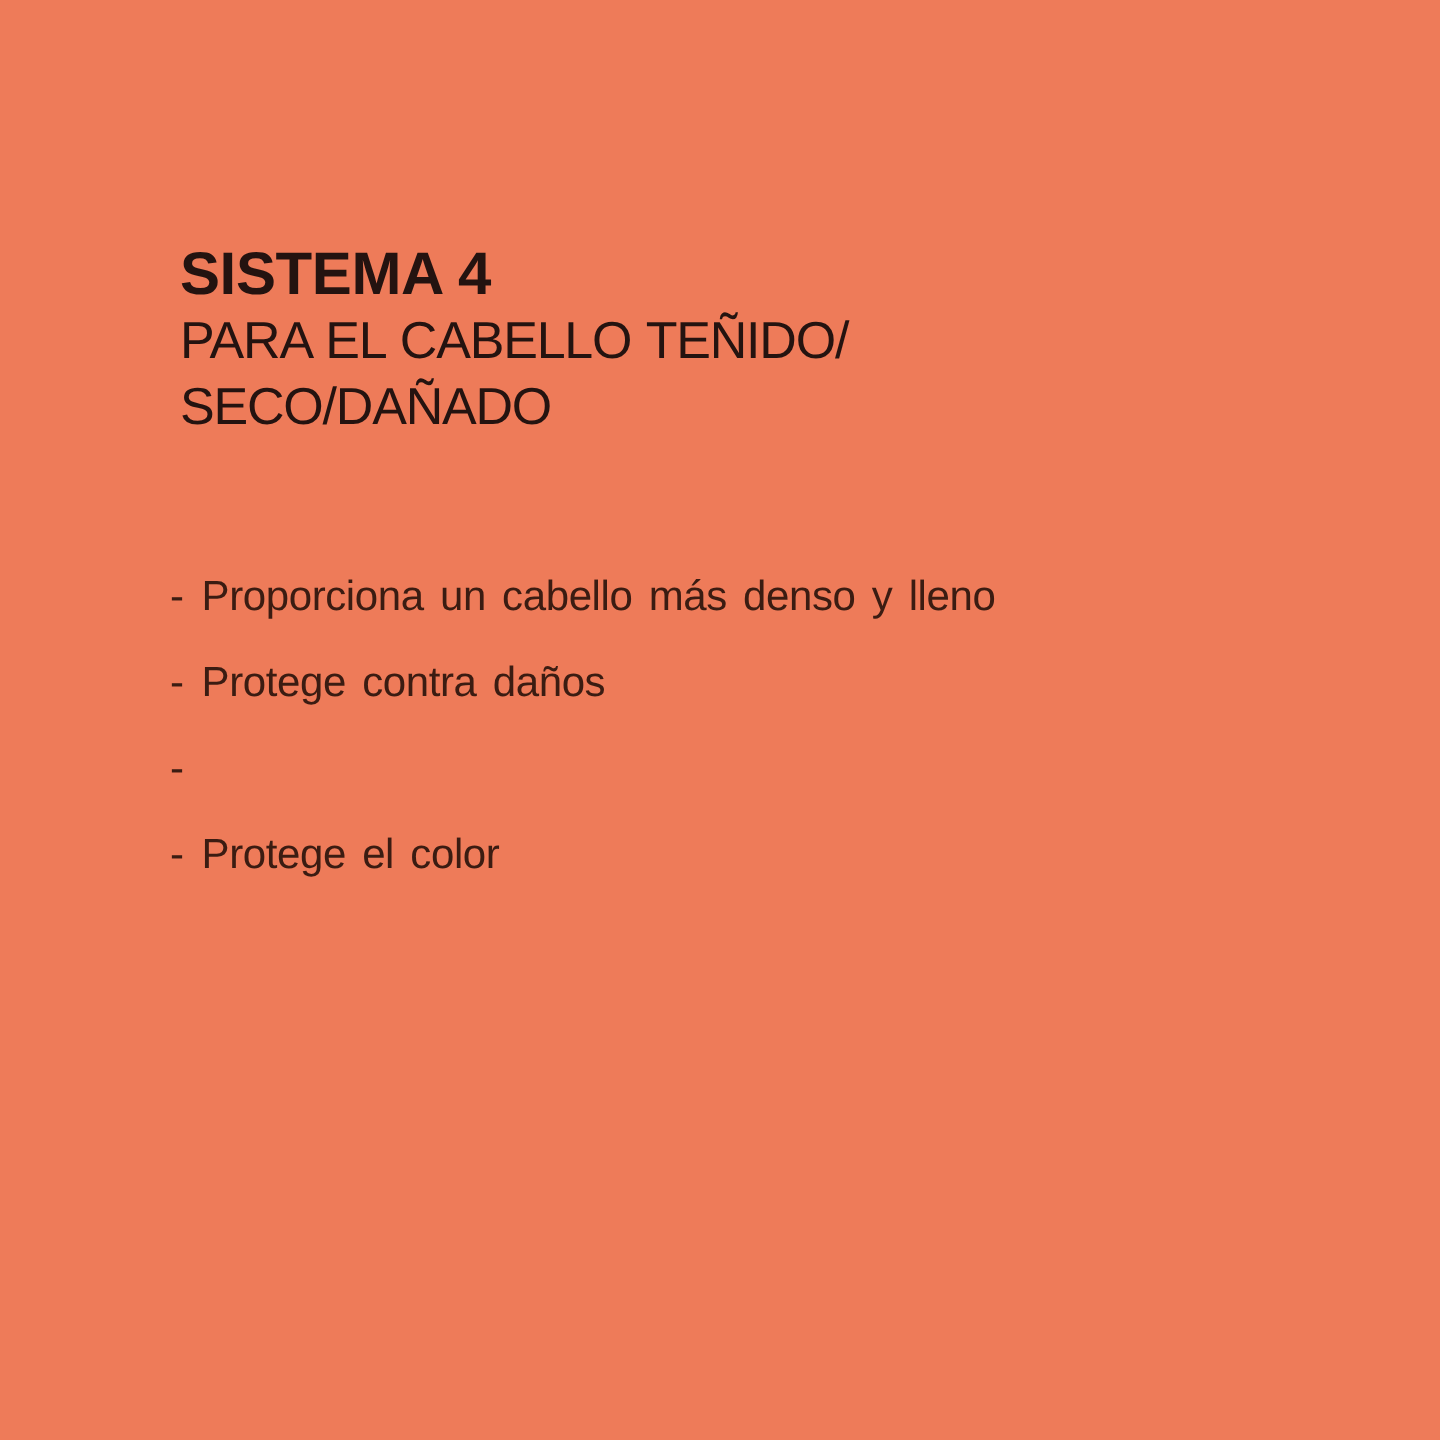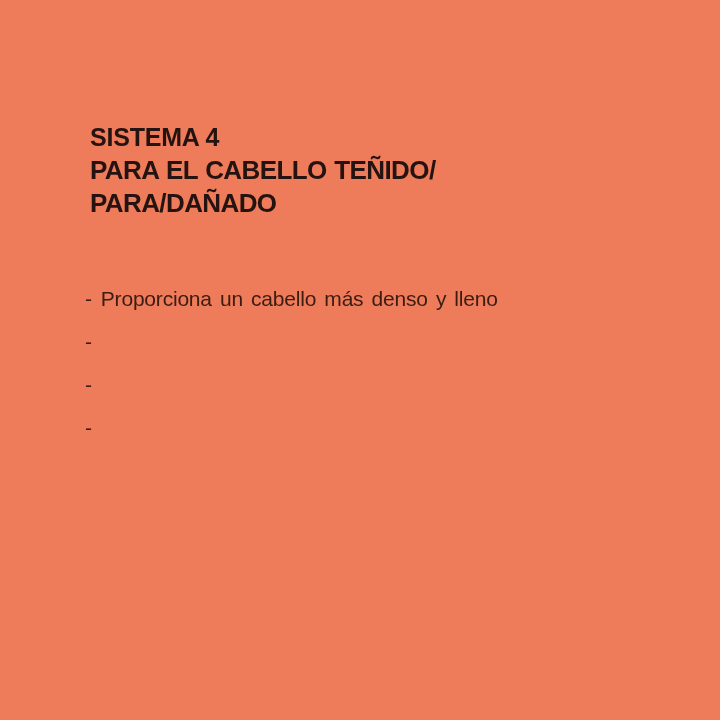--- a/index.html
+++ b/index.html
@@ -15,29 +15,29 @@
     overflow: hidden;
     box-sizing: border-box;
   }
   .content {
     padding: 121px 40px 0 90px;
   }
   .heading-block {
     color: #241310;
   }
   .product-title {
-    font-size: 25px;
+    font-size: 30px;
     font-weight: 700;
     line-height: 33px;
     letter-spacing: -0.2px;
     margin: 0;
   }
   .subtitle-line {
     font-size: 26px;
-    font-weight: 700;
+    font-weight: 400;
     line-height: 33px;
     letter-spacing: -0.6px;
     word-spacing: 1px;
   }
   .features {
     list-style: none;
     margin: 66px 0 0 0;
     padding: 0 0 0 0;
     margin-left: -5px;
   }
@@ -62,33 +62,35 @@
 </style>
 </head>
 <body>
 
 <div class="canvas">
   <div class="content">
 
     <div class="heading-block">
       <h1 class="product-title">SISTEMA 4</h1>
       <div class="subtitle-line">PARA EL CABELLO TEÑIDO/</div>
-      <div class="subtitle-line">PARA/DAÑADO</div>
+      <div class="subtitle-line">SECO/DAÑADO</div>
     </div>
 
     <ul class="features">
       <li class="feature-item">
         <span class="feature-dash">-</span>
         <span class="feature-text">Proporciona un cabello más denso y lleno</span>
       </li>
       <li class="feature-item">
         <span class="feature-dash">-</span>
+        <span class="feature-text">Protege contra daños</span>
       </li>
       <li class="feature-item">
         <span class="feature-dash">-</span>
       </li>
       <li class="feature-item">
         <span class="feature-dash">-</span>
+        <span class="feature-text">Protege el color</span>
       </li>
     </ul>
 
   </div>
 </div>
 
 </body></html>

